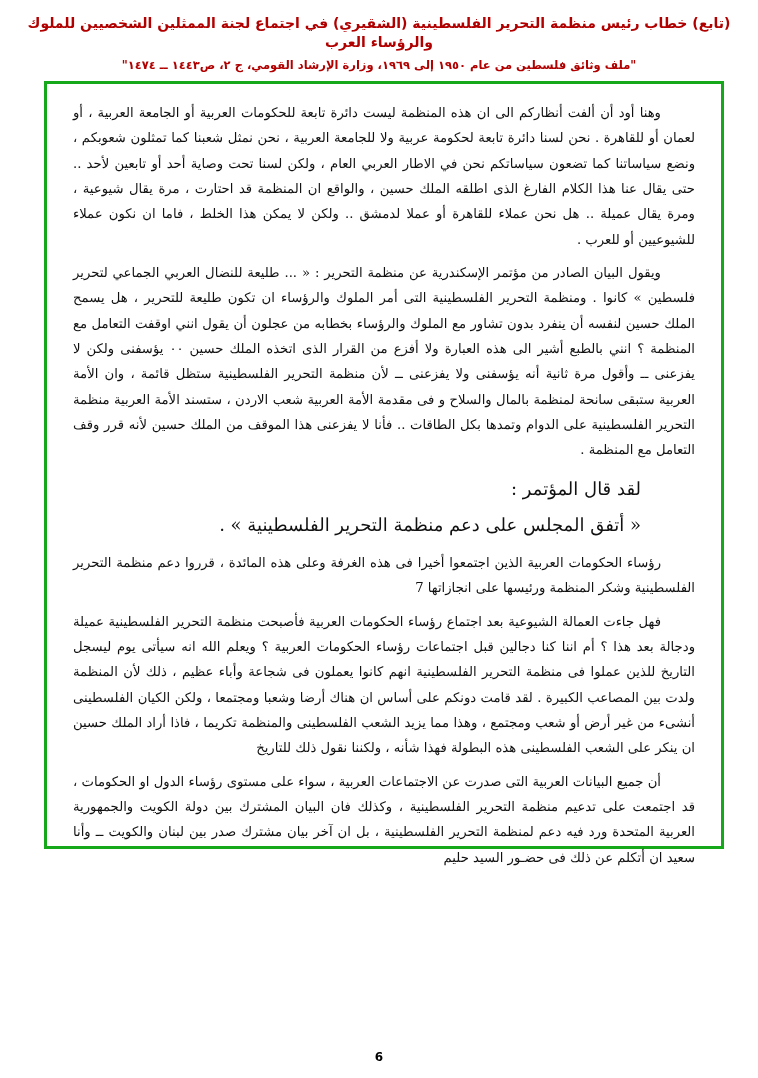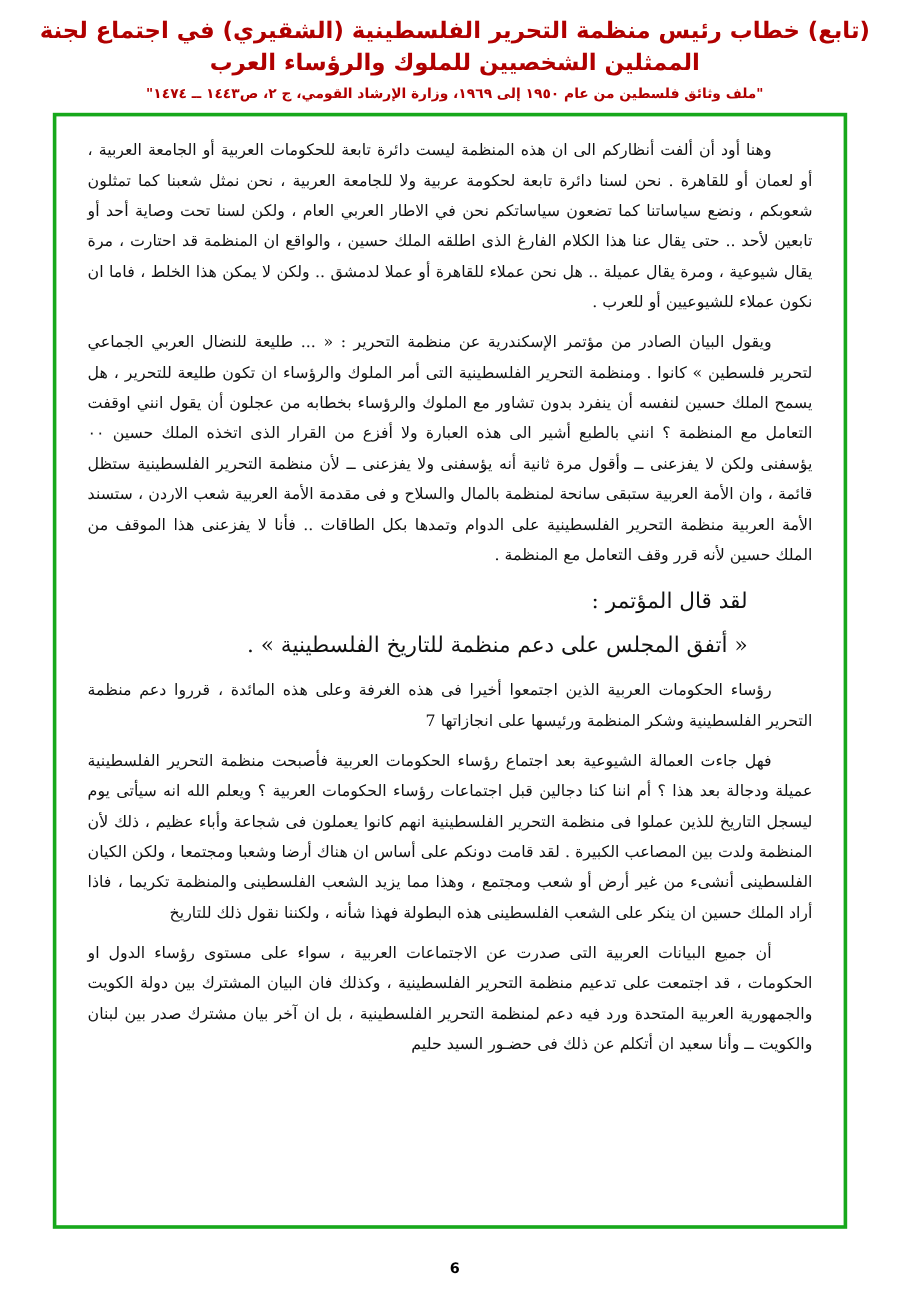--- a/index.html
+++ b/index.html
@@ -22,39 +22,39 @@
     padding: 14px 26px 0 26px;
     position: relative;
   }
   .header {
     text-align: center;
     margin: 0 0 6px 0;
   }
   .header-title {
     font-family: "DejaVu Sans", sans-serif;
     font-weight: bold;
-    font-size: 19px;
+    font-size: 14px;
     color: #b00000;
     line-height: 1.35;
     letter-spacing: 0px;
     direction: rtl;
   }
   .header-sub {
     font-family: "DejaVu Sans", sans-serif;
     font-weight: bold;
     font-size: 11.5px;
     color: #b00000;
     line-height: 1.4;
     margin-top: 5px;
     direction: rtl;
   }
   .frame {
-    margin: 8px 26px 0 18px;
+    margin: 8px 8px 0 18px;
     border: 3px solid #16a81b;
-    height: 930px;
+    height: 768px;
     box-sizing: border-box;
     padding: 16px 26px 10px 26px;
     background: #ffffff;
     position: relative;
   }
   .body-text {
     direction: rtl;
     text-align: justify;
     text-justify: inter-word;
     font-family: "DejaVu Serif", serif;
@@ -101,21 +101,21 @@
   </div>
 
   <div class="frame">
     <div class="body-text">
       <p>وهنا أود أن ألفت أنظاركم الى ان هذه المنظمة ليست دائرة تابعة للحكومات العربية أو الجامعة العربية ، أو لعمان أو للقاهرة . نحن لسنا دائرة تابعة لحكومة عربية ولا للجامعة العربية ، نحن نمثل شعبنا كما تمثلون شعوبكم ، ونضع سياساتنا كما تضعون سياساتكم نحن في الاطار العربي العام ، ولكن لسنا تحت وصاية أحد أو تابعين لأحد .. حتى يقال عنا هذا الكلام الفارغ الذى اطلقه الملك حسين ، والواقع ان المنظمة قد احتارت ، مرة يقال شيوعية ، ومرة يقال عميلة .. هل نحن عملاء للقاهرة أو عملا لدمشق .. ولكن لا يمكن هذا الخلط ، فاما ان نكون عملاء للشيوعيين أو للعرب .</p>
       <p>ويقول البيان الصادر من مؤتمر الإسكندرية عن منظمة التحرير : « ... طليعة للنضال العربي الجماعي لتحرير فلسطين » كانوا . ومنظمة التحرير الفلسطينية التى أمر الملوك والرؤساء ان تكون طليعة للتحرير ، هل يسمح الملك حسين لنفسه أن ينفرد بدون تشاور مع الملوك والرؤساء بخطابه من عجلون أن يقول انني اوقفت التعامل مع المنظمة ؟ انني بالطبع أشير الى هذه العبارة ولا أفزع من القرار الذى اتخذه الملك حسين ٠٠ يؤسفنى ولكن لا يفزعنى ــ وأقول مرة ثانية أنه يؤسفنى ولا يفزعنى ــ لأن منظمة التحرير الفلسطينية ستظل قائمة ، وان الأمة العربية ستبقى سانحة لمنظمة بالمال والسلاح و فى مقدمة الأمة العربية شعب الاردن ، ستسند الأمة العربية منظمة التحرير الفلسطينية على الدوام وتمدها بكل الطاقات .. فأنا لا يفزعنى هذا الموقف من الملك حسين لأنه قرر وقف التعامل مع المنظمة .</p>
     </div>
 
     <div class="quote-block">
       <div>لقد قال المؤتمر :</div>
-      <div>« أتفق المجلس على دعم منظمة للتاريخ الفلسطينية » .</div>
+      <div>« أتفق المجلس على دعم منظمة التحرير الفلسطينية » .</div>
     </div>
 
     <div class="body-text">
       <p>رؤساء الحكومات العربية الذين اجتمعوا أخيرا فى هذه الغرفة وعلى هذه المائدة ، قرروا دعم منظمة التحرير الفلسطينية وشكر المنظمة ورئيسها على انجازاتها 7</p>
       <p>فهل جاءت العمالة الشيوعية بعد اجتماع رؤساء الحكومات العربية فأصبحت منظمة التحرير الفلسطينية عميلة ودجالة بعد هذا ؟ أم اننا كنا دجالين قبل اجتماعات رؤساء الحكومات العربية ؟ ويعلم الله انه سيأتى يوم ليسجل التاريخ للذين عملوا فى منظمة التحرير الفلسطينية انهم كانوا يعملون فى شجاعة وأباء عظيم ، ذلك لأن المنظمة ولدت بين المصاعب الكبيرة . لقد قامت دونكم على أساس ان هناك أرضا وشعبا ومجتمعا ، ولكن الكيان الفلسطينى أنشىء من غير أرض أو شعب ومجتمع ، وهذا مما يزيد الشعب الفلسطينى والمنظمة تكريما ، فاذا أراد الملك حسين ان ينكر على الشعب الفلسطينى هذه البطولة فهذا شأنه ، ولكننا نقول ذلك للتاريخ</p>
       <p>أن جميع البيانات العربية التى صدرت عن الاجتماعات العربية ، سواء على مستوى رؤساء الدول او الحكومات ، قد اجتمعت على تدعيم منظمة التحرير الفلسطينية ، وكذلك فان البيان المشترك بين دولة الكويت والجمهورية العربية المتحدة ورد فيه دعم لمنظمة التحرير الفلسطينية ، بل ان آخر بيان مشترك صدر بين لبنان والكويت ــ وأنا سعيد ان أتكلم عن ذلك فى حضـور السيد حليم</p>
     </div>
   </div>
 
   <div class="footer">

